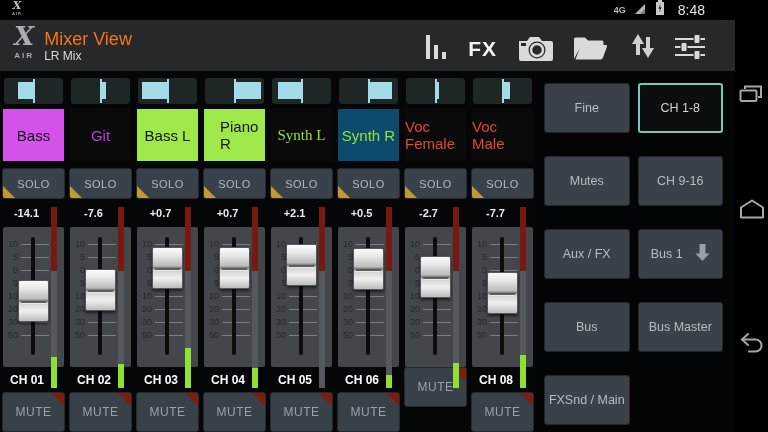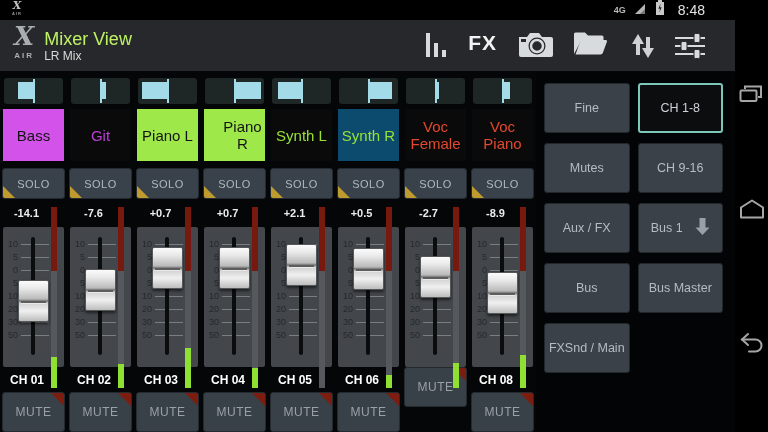--- a/index.html
+++ b/index.html
@@ -17,37 +17,37 @@
   .sb-right { margin-left:auto; display:flex; align-items:center; gap:9px; margin-right:22px; }
   .sb-net { font-size:9px; font-weight:bold; color:#b9b9b9; }
   .sb-time { font-size:14px; color:#e3e3e3; margin-left:4px; }
 
   
   .app-header { height:52px; background:#26282b; display:flex; align-items:center; border-bottom:1px solid #060606; }
   .h-logo { margin-left:14px; display:flex; flex-direction:column; align-items:center; line-height:20px; }
   .h-logo .x   { font-family:"DejaVu Serif", serif; font-style:italic; font-weight:bold; font-size:26px; color:#a9aeb2; }
   .h-logo .air { font-size:8px; font-weight:bold; letter-spacing:2px; color:#a9aeb2; }
   .h-titles { margin-left:10px; }
-  .h-title { color:#bef264; font-size:18px; line-height:20px; }
+  .h-title { color:#f97316; font-size:18px; line-height:20px; }
   .h-sub   { color:#d9d9d9; font-size:12px; line-height:14px; }
-  .h-icons { margin-left:auto; display:flex; align-items:flex-start; gap:20px; margin-right:30px; }
+  .h-icons { margin-left:auto; display:flex; align-items:flex-end; gap:20px; margin-right:30px; }
   .h-fx { color:#f2f2f2; font-size:21px; font-weight:bold; letter-spacing:1px; }
   .hicon { display:flex; align-items:center; }
 
   
   .main { flex:1; display:flex; background:#000; }
   .channels { width:536px; display:flex; }
   .channel { width:67px; padding:0 1px; position:relative; background:#050607; }
 
   .pan { margin:6px 3px 0; height:26px; background:#1e2626; border-radius:3px; position:relative; }
   .pan-bar { position:absolute; top:4px; height:17px; background:#a3dce8; }
   .pan-center { position:absolute; top:1px; bottom:1px; width:2px; left:calc(50% - 1px); background:#a3dce8; }
 
   .chname { margin:5px 2px 0; height:52px; display:flex; align-items:center; justify-content:center;
-            text-align:center; font-size:15px; line-height:17px; }
+            text-align:left; font-size:15px; line-height:17px; }
 
   .solo { display:block; width:calc(100% - 2px); margin:7px 1px 0; height:31px; position:relative; overflow:hidden;
           background:#39424a; border:1px solid #242a2f; border-radius:3px;
           color:#b0b8be; font-size:11px; letter-spacing:.5px; font-family:inherit; }
   .solo-tri { position:absolute; left:0; bottom:0; width:0; height:0;
               border-left:12px solid #bf9b2f; border-top:12px solid transparent; }
 
   .db { height:28px; display:flex; align-items:center; justify-content:center; padding-right:14px;
         color:#ececec; font-size:11px; font-weight:bold; }
 
@@ -71,21 +71,21 @@
   .mute-tri { position:absolute; right:0; top:0; width:0; height:0;
               border-right:13px solid #7c1d10; border-bottom:13px solid transparent; }
 
   .meter { position:absolute; left:51px; width:6px; top:135px; height:181px; background:#55595d; }
   .meter-red  { position:absolute; top:0; left:0; right:0; height:64px; background:#77190f; }
   .meter-gray { position:absolute; top:64px; left:0; right:0; bottom:0; background:#55595d; }
   .meter-green{ position:absolute; bottom:0; left:0; right:0; background:#8fe032; }
 
   
   .panel { flex:1; background:#030405; padding:11px 12px 0 8px; }
-  .pgrid { display:grid; grid-template-columns:1fr 1fr; gap:10px 8px; }
+  .pgrid { display:grid; grid-template-columns:1fr 1fr; gap:23px 8px; }
   .pbtn { height:50px; background:#3a4148; border:1px solid #22272b; border-radius:3px;
           color:#b7bcc1; font-size:12.5px; display:flex; align-items:center; justify-content:center; gap:12px;
           font-family:inherit; }
   .pbtn.selected { background:#0b0d0e; border:2px solid #7cc7b8; color:#ced3d6; }
   .pbtn.empty { visibility:hidden; }
 
   
   .navbar { width:33px; background:#000; position:relative; }
   .nav-btn { position:absolute; left:4px; }
   .nav-recents { top:84px; } .nav-home { top:198px; } .nav-back { top:332px; }
@@ -279,21 +279,21 @@
       <div class="meter-red"></div>
       <div class="meter-gray"></div>
       <div class="meter-green" style="height: 24px;"></div>
     </div>
   </div>
           <div class="channel">
     <div class="pan">
       <div class="pan-bar" style="width: 26px; right: 50%;"></div>
       <div class="pan-center"></div>
     </div>
-    <div class="chname" style="background: rgb(159, 232, 74); color: rgb(20, 20, 20);">Piano L</div>
+    <div class="chname" style="background: rgb(159, 232, 74); color: rgb(20, 20, 20);">Bass L</div>
     <button class="solo">
       <span class="solo-tri"></span>
       <span class="solo-txt">SOLO</span>
     </button>
     <div class="db">+0.7</div>
     <div class="fader">
       <div class="ticks">
                 <div class="tick" style="top: 17px;">
                   <span class="tick-num">10</span>
                 </div>
@@ -383,21 +383,21 @@
       <div class="meter-red"></div>
       <div class="meter-gray"></div>
       <div class="meter-green" style="height: 20px;"></div>
     </div>
   </div>
           <div class="channel">
     <div class="pan">
       <div class="pan-bar" style="width: 23.4px; right: 50%;"></div>
       <div class="pan-center"></div>
     </div>
-    <div class="chname" style="background: rgb(10, 10, 10); color: rgb(151, 226, 52);">Synth L</div>
+    <div class="chname" style="background: rgb(10, 10, 10); color: rgb(151, 226, 52); font-family: Liberation Serif, serif;">Synth L</div>
     <button class="solo">
       <span class="solo-tri"></span>
       <span class="solo-txt">SOLO</span>
     </button>
     <div class="db">+2.1</div>
     <div class="fader">
       <div class="ticks">
                 <div class="tick" style="top: 17px;">
                   <span class="tick-num">10</span>
                 </div>
@@ -538,26 +538,26 @@
       <div class="meter-red"></div>
       <div class="meter-gray"></div>
       <div class="meter-green" style="height: 25px;"></div>
     </div>
   </div>
           <div class="channel">
     <div class="pan">
       <div class="pan-bar" style="width: 7.8px; left: 50%;"></div>
       <div class="pan-center"></div>
     </div>
-    <div class="chname" style="background: rgb(10, 10, 10); color: rgb(226, 73, 46);">Voc Piano</div>
-    <button class="solo">
-      <span class="solo-tri"></span>
-      <span class="solo-txt">SOLO</span>
-    </button>
-    <div class="db">-8.9</div>
+    <div class="chname" style="background: rgb(10, 10, 10); color: rgb(226, 73, 46);">Voc Male</div>
+    <button class="solo">
+      <span class="solo-tri"></span>
+      <span class="solo-txt">SOLO</span>
+    </button>
+    <div class="db">-7.7</div>
     <div class="fader">
       <div class="ticks">
                 <div class="tick" style="top: 17px;">
                   <span class="tick-num">10</span>
                 </div>
                 <div class="tick" style="top: 30px;">
                   <span class="tick-num">5</span>
                 </div>
                 <div class="tick" style="top: 43px;">
                   <span class="tick-num">0</span>

